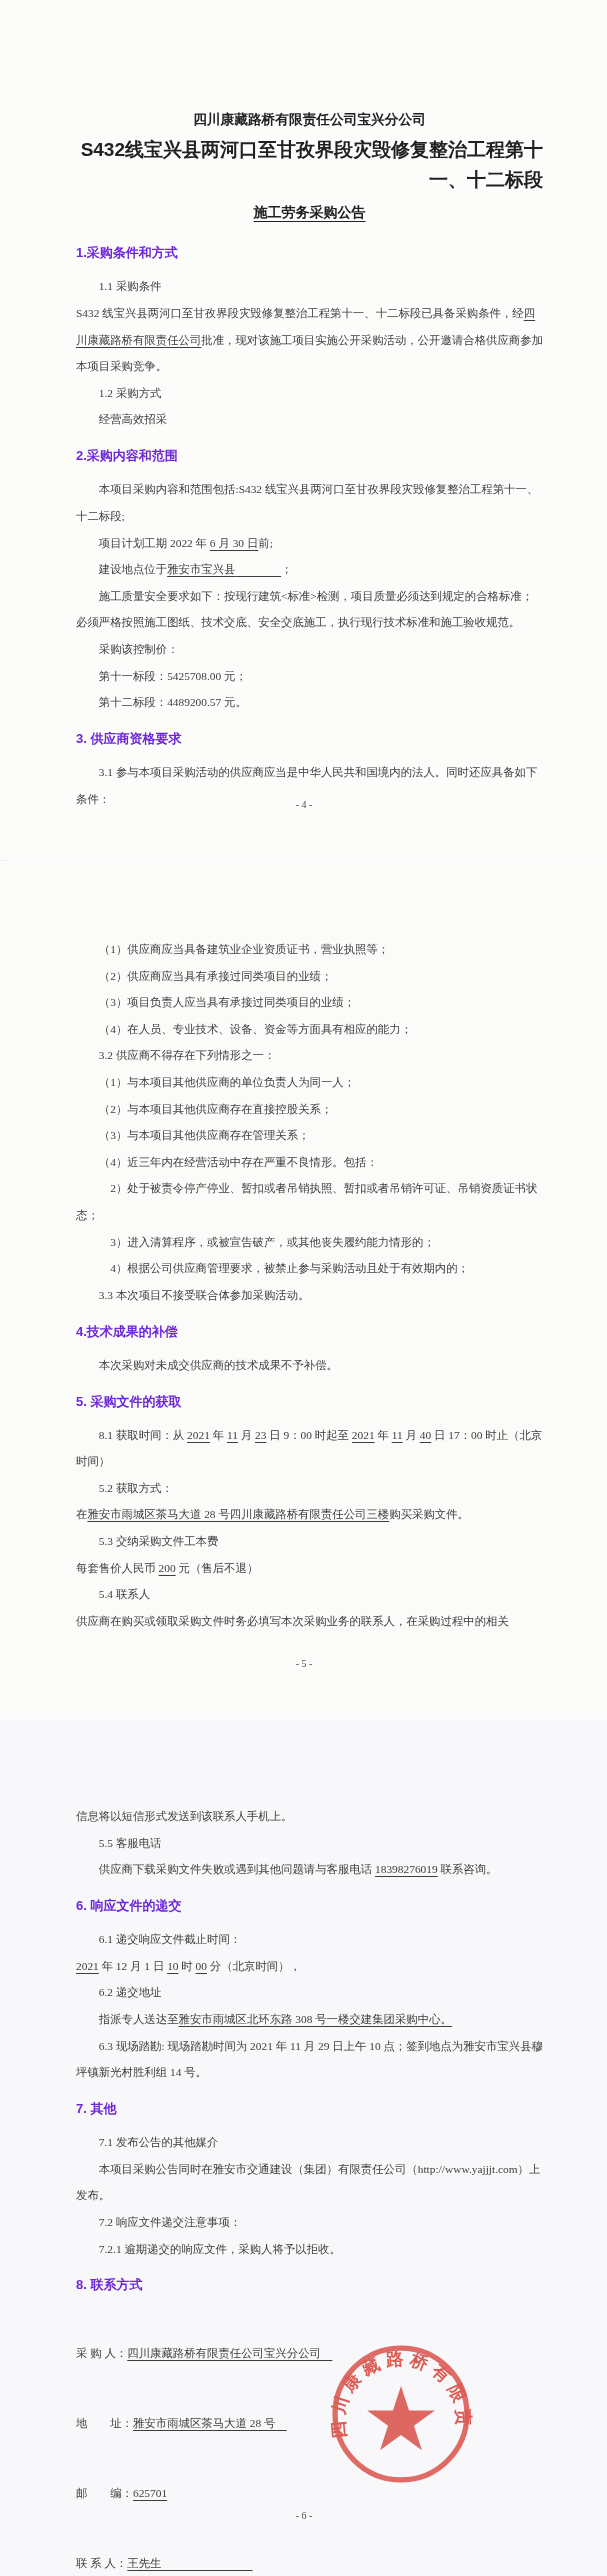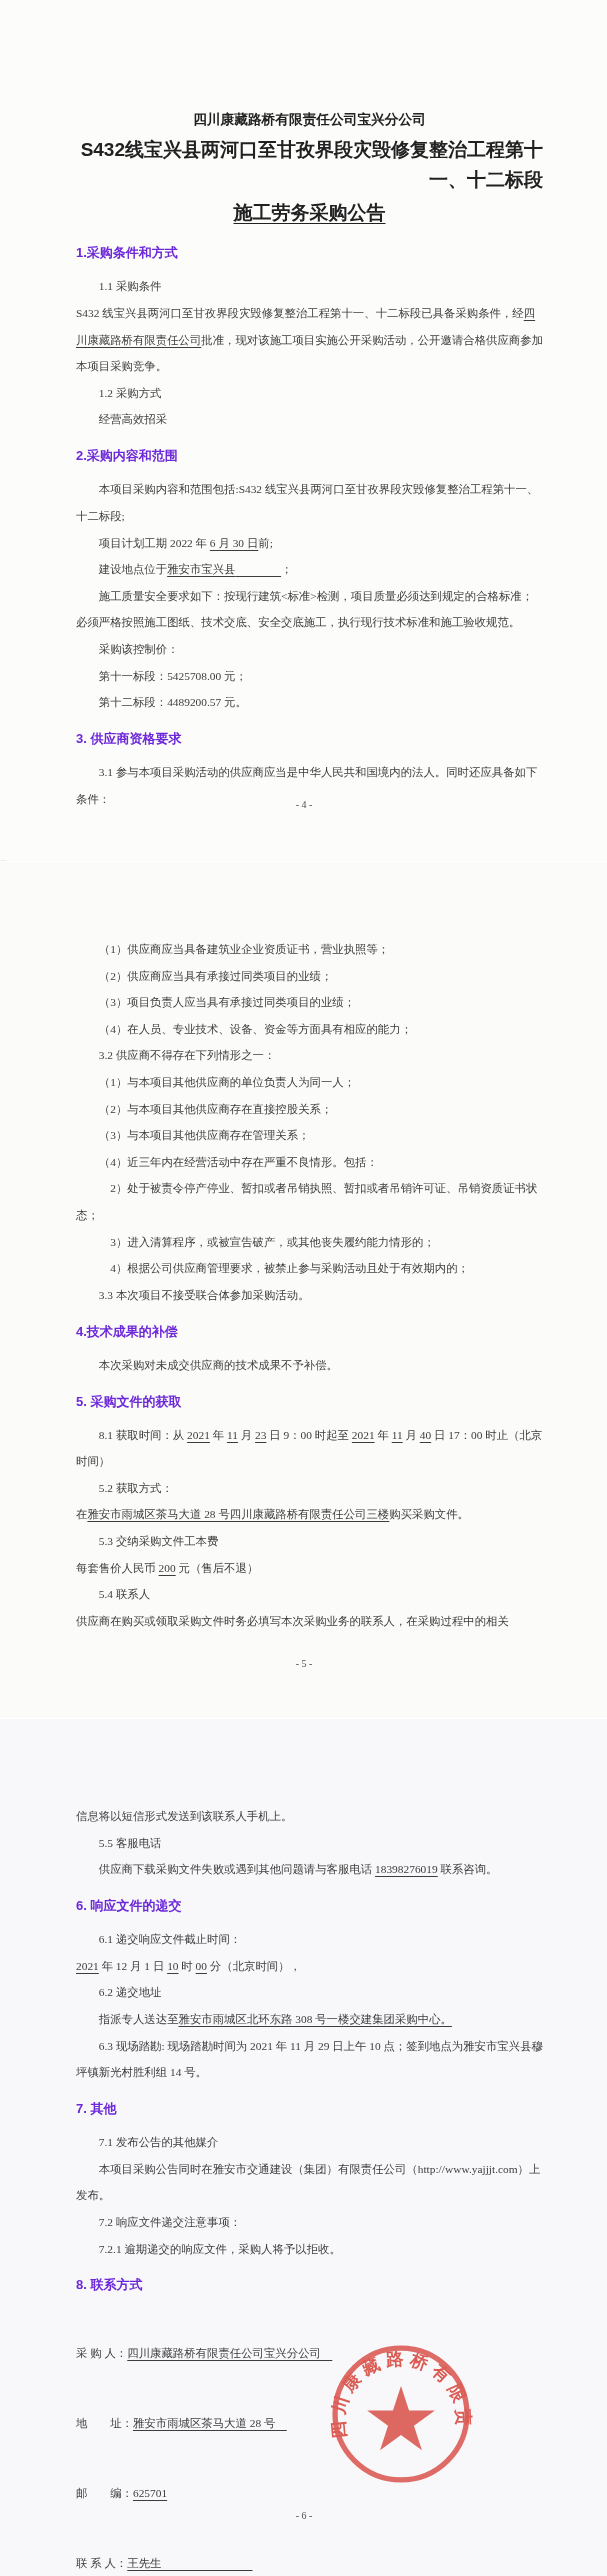--- a/index.html
+++ b/index.html
@@ -11,21 +11,21 @@
   #p1{top:0;height:860px;background:#fcfcfb;}
   #p2{top:861px;height:857px;background:#fbfbf9;border-top:0.8px solid #ffffff;}
   #p3{top:1718px;height:858px;background:#f8f8fb;border-top:0.8px solid #ffffff;}
   #p1 .content{padding:105px 65px 0 76px;}
   #p2 .content{padding:74px 65px 0 76px;}
   #p3 .content{padding:84px 65px 0 76px;}
   .title1{font-family:"Liberation Sans",sans-serif;font-weight:bold;font-size:13.7px;line-height:30px;
           text-align:center;color:#212121;}
   .title2{font-family:"Liberation Sans",sans-serif;font-weight:bold;font-size:19px;line-height:30px;
           text-align:right;color:#212121;text-underline-offset:3.8px;}
-  .title3{font-family:"Liberation Sans",sans-serif;font-weight:bold;font-size:19px;line-height:35px;
+  .title3{font-family:"Liberation Sans",sans-serif;font-weight:bold;font-size:14px;line-height:35px;
           text-align:center;color:#212121;text-decoration:underline;text-underline-offset:3.8px;}
   .h2{font-family:"Liberation Sans",sans-serif;font-weight:bold;font-size:13px;line-height:23px;
       margin:11.4px 0 9px;color:#6d28d9;}
   .p{font-size:11.4px;line-height:26.6px;margin:0;}
   .in{text-indent:2em;}
   .in2{text-indent:3em;}
   .contact{line-height:26px;margin-top:44px;}
   .sign{line-height:23px;text-align:right;}
   .sign-stamp{margin-right:112px;}
   .sign-date{margin-right:135px;}

